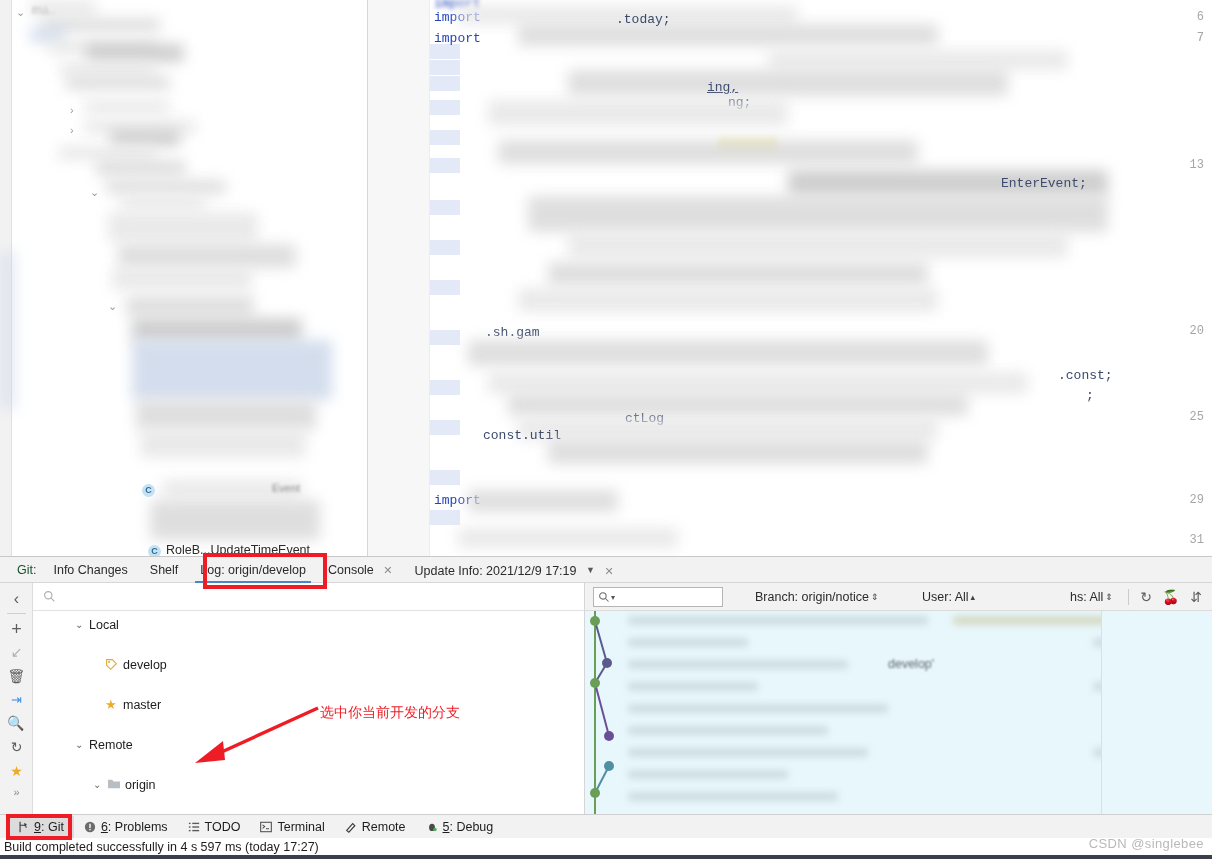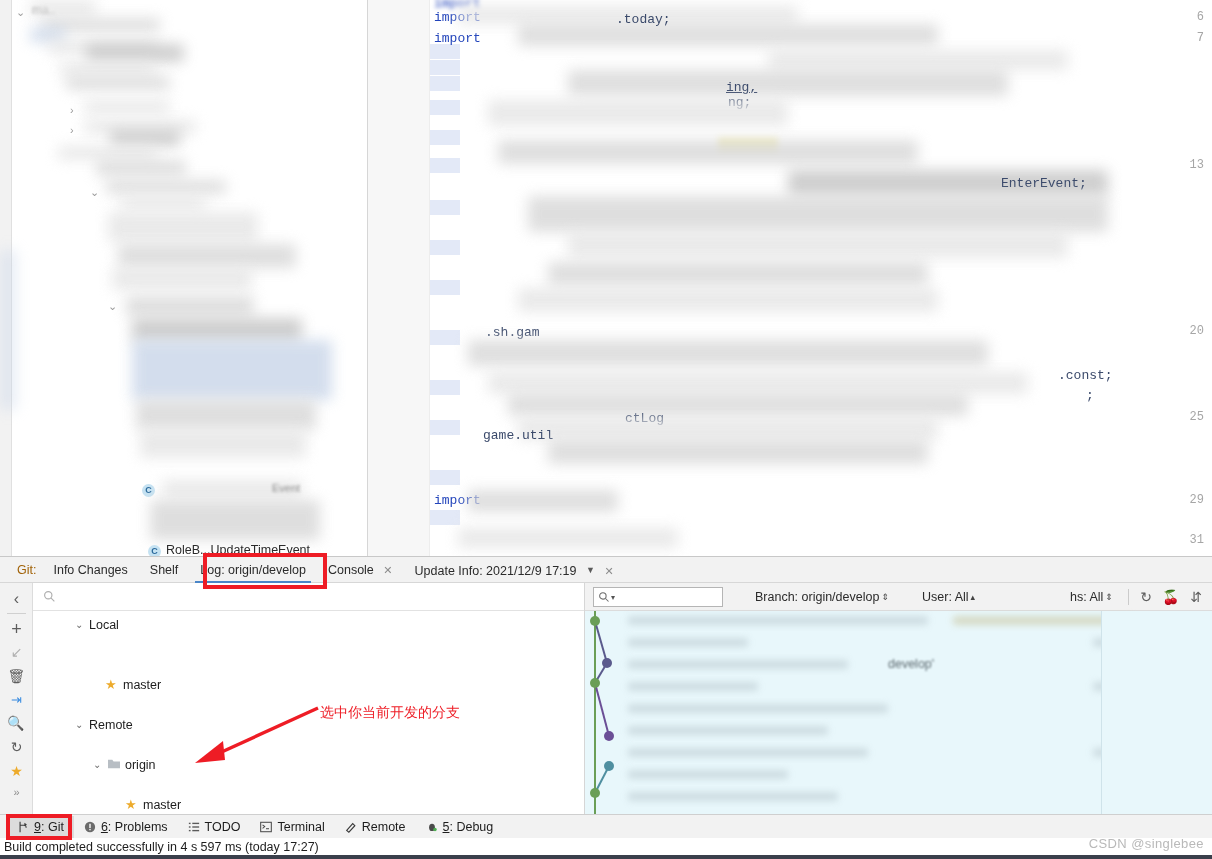--- a/index.html
+++ b/index.html
@@ -34,21 +34,21 @@
   .code-kw { color:#2244bb; }
   .code-blur { filter: blur(2.2px); }
   .hl-line { position:absolute; left:62px; height:15px; background:#e3e9f7; }
   .hl-yellow { position:absolute; background:#f5f0c0; filter: blur(3px); }
 
   
   .git-window { position:absolute; left:0; top:556px; width:1212px; height:258px; background:#f2f2f2; border-top:1px solid #c8c8c8;}
 
   .git-tabs { position:relative; height:26px; background:#f2f2f2; display:flex; align-items:center; padding-left:6px; border-bottom:1px solid #d7d7d7;}
   .git-tab { position:relative; height:26px; line-height:26px; padding:0 11px; font-size:12.5px; color:#2b2b2b; white-space:nowrap; cursor:default;}
-  .git-tab.label-only { color:#a16207; padding-right:6px;}
+  .git-tab.label-only { color:#14532d; padding-right:6px;}
   .git-tab.active::after { content:""; position:absolute; left:6px; right:6px; bottom:0; height:2px; background:#4a86c8;}
   .tab-close { display:inline-block; margin-left:6px; color:#8c8c8c; font-size:11px;}
   .tab-caret { display:inline-block; margin-left:6px; color:#5a5a5a; font-size:9px; vertical-align:2px;}
 
   .git-body { position:absolute; left:0; top:26px; width:1212px; height:232px; background:#ffffff; display:flex;}
 
   
   .vrail { width:33px; height:232px; background:#f2f2f2; border-right:1px solid #dcdcdc; position:relative;}
   .vrail-ico { position:absolute; left:0; width:33px; text-align:center; color:#5e5e5e; font-size:15px; line-height:1;}
 
@@ -178,42 +178,42 @@
 
       <div class="code-frag code-kw code-blur" style="left:66px; top:-4px;">import </div>
       <div class="code-frag code-kw" style="left:66px; top:10px;">import</div>
       <div class="code-frag code-kw" style="left:66px; top:31px;">import</div>
 
       <div class="blur-blob lite" style="left:90px; top:6px; width:340px; height:18px;"></div>
       <div class="blur-blob" style="left:150px; top:24px; width:420px; height:22px;"></div>
       <div class="code-frag" style="left:248px; top:12px;">.today;</div>
       <div class="blur-blob lite" style="left:400px; top:50px; width:300px; height:20px;"></div>
       <div class="blur-blob" style="left:200px; top:70px; width:440px; height:26px;"></div>
-      <div class="code-frag" style="left:358px; top:80px;text-decoration:underline;">ing,</div>
+      <div class="code-frag" style="left:339px; top:80px;text-decoration:underline;">ing,</div>
       <div class="code-frag" style="left:360px; top:95px;">ng;</div>
 
       <div class="blur-blob lite" style="left:120px; top:100px; width:300px; height:26px;"></div>
       <div class="hl-yellow" style="left:350px; top:138px; width:60px; height:14px;"></div>
       <div class="blur-blob" style="left:130px; top:140px; width:420px; height:24px;"></div>
       <div class="blur-blob dark" style="left:420px; top:170px; width:320px; height:26px;"></div>
       <div class="code-frag" style="left:633px; top:176px;">EnterEvent;</div>
       <div class="blur-blob" style="left:160px; top:196px; width:580px; height:36px;"></div>
       <div class="blur-blob lite" style="left:200px; top:232px; width:500px; height:26px;"></div>
       <div class="blur-blob" style="left:180px; top:262px; width:380px; height:24px;"></div>
       <div class="blur-blob lite" style="left:150px; top:288px; width:420px; height:24px;"></div>
 
       <div class="code-frag" style="left:117px; top:325px;">.sh.gam</div>
       <div class="blur-blob" style="left:100px; top:340px; width:520px; height:26px;"></div>
       <div class="code-frag" style="left:690px; top:368px;">.const;</div>
       <div class="blur-blob lite" style="left:120px; top:372px; width:540px; height:22px;"></div>
       <div class="code-frag" style="left:718px; top:388px;">;</div>
       <div class="blur-blob" style="left:140px; top:394px; width:460px; height:22px;"></div>
       <div class="code-frag" style="left:219px; top:411px;margin-left:38px;">ctLog</div>
       <div class="blur-blob lite" style="left:150px; top:418px; width:420px; height:22px;"></div>
-      <div class="code-frag" style="left:115px; top:428px;">game.util</div>
+      <div class="code-frag" style="left:115px; top:428px;">const.util</div>
       <div class="blur-blob" style="left:180px; top:440px; width:380px; height:24px;"></div>
 
       <div class="code-frag code-kw" style="left:66px; top:493px;">import</div>
       <div class="blur-blob" style="left:100px; top:490px; width:150px; height:22px;"></div>
       <div class="blur-blob lite" style="left:90px; top:528px; width:220px; height:20px;"></div>
     </div>
   </div>
 
   <div class="git-window">
 
@@ -258,20 +258,29 @@
           </svg>
           <input type="text" style="border: none; outline: none; margin-left: 8px; width: 440px; font-size: 12.5px; background: transparent;" placeholder="">
         </div>
 
         <div class="branch-tree">
 
           <div class="brow" style="top:0px;">
             <span class="chev" style="left:42px;">⌄</span>
             <span class="txt" style="left:56px;">Local</span>
           </div>
+          <div class="brow" style="top:20px;">
+            <span class="ico" style="left:72px; top:0;">
+              <svg width="13" height="13" viewBox="0 0 16 16" style="vertical-align:-2px;">
+                <path d="M2 2 h7 l5 5 -7 7 -5 -5 z" fill="none" stroke="#e0a92b" stroke-width="1.3"></path>
+                <circle cx="5" cy="5" r="1.2" fill="#e0a92b"></circle>
+              </svg>
+            </span>
+            <span class="txt" style="left:90px;">develop</span>
+          </div>
           <div class="brow" style="top:40px;">
             <span class="ico" style="left:72px; color:#edab2c; font-size:13px;">★</span>
             <span class="txt" style="left:90px;">master</span>
           </div>
 
           <div class="brow" style="top:60px;">
             <span class="chev" style="left:42px;">⌄</span>
             <span class="txt" style="left:56px;">Remote</span>
           </div>
           <div class="brow" style="top:80px;">
@@ -305,21 +314,21 @@
           <div class="log-search">
             <svg width="12" height="12" viewBox="0 0 16 16">
               <circle cx="6.5" cy="6.5" r="4.3" fill="none" stroke="#6b6b6b" stroke-width="1.4"></circle>
               <line x1="10" y1="10" x2="14" y2="14" stroke="#6b6b6b" stroke-width="1.4"></line>
             </svg>
             <span style="font-size:8px; color:#555; margin-left:1px;">▾</span>
             <input type="text" style="border: none; outline: none; margin-left: 4px; width: 95px; font-size: 12px; background: transparent;" placeholder="">
           </div>
 
           <div class="filter-txt" style="left:170px;">
-            <span>Branch: origin/develop</span><span class="spin">⇕</span>
+            <span>Branch: origin/notice</span><span class="spin">⇕</span>
           </div>
           <div class="filter-txt" style="left:337px;">
             <span>User: All</span><span class="spin">▴</span>
           </div>
           <div class="filter-txt" style="left:485px;">
             <span>hs: All</span><span class="spin">⇕</span>
           </div>
 
           <div class="tb-sep" style="left:543px;"></div>
           <div class="tb-ico" style="left:552px;">↻</div>

